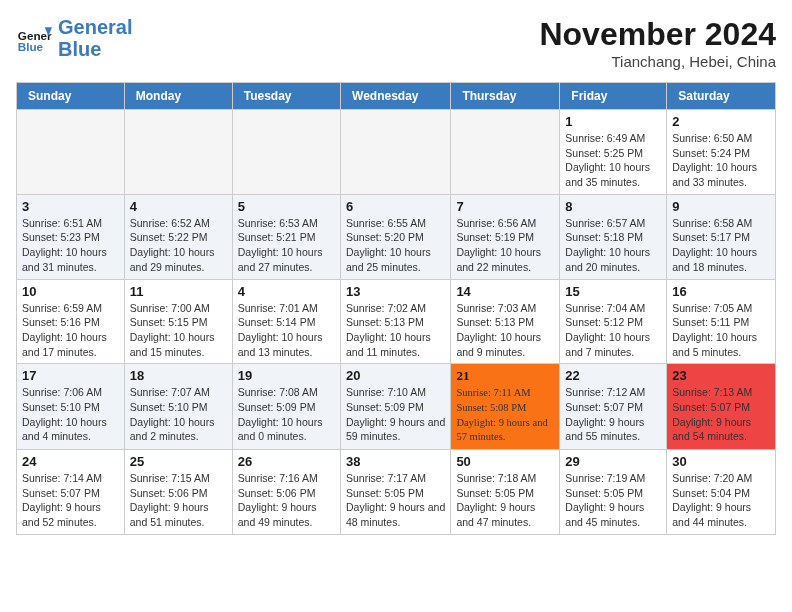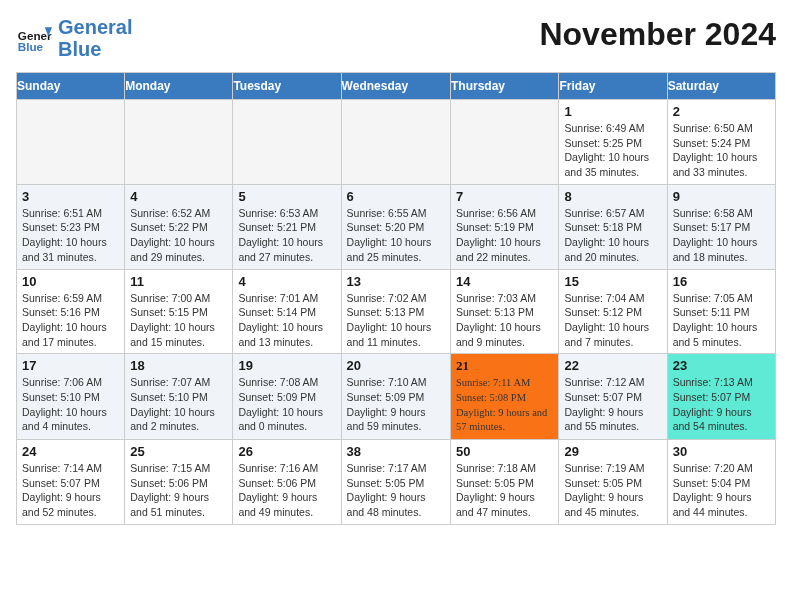--- a/index.html
+++ b/index.html
@@ -48,21 +48,21 @@
       color: #444;
     }
     .calendar {
       width: 100%;
       border-collapse: collapse;
       font-size: 11px;
     }
     .calendar th {
       background: #3a7abf;
       color: #fff;
-      padding: 6px 0;
+      padding: 6px 11px;
       text-align: left;
       font-size: 12px;
       font-weight: bold;
       border: 1px solid #ccc;
     }
     .calendar td {
       border: 1px solid #ccc;
       vertical-align: top;
       padding: 4px 5px;
       height: 80px;
@@ -99,20 +99,21 @@
       <polygon points="32,8 40,8 36,18" fill="#3a7abf"></polygon>
     </svg>
     <div>
       <div class="logo-text">
         <span>General</span><br><span style="color:#3a7abf">Blue</span>
       </div>
     </div>
   </div>
   <div class="title-block">
     <div class="month-title">November 2024</div>
+    <div class="location">Tianchang, Hebei, China</div>
   </div>
 </div>
 
 <table class="calendar">
   <thead>
     <tr>
     <th>Sunday</th>
         <th>Monday</th>
         <th>Tuesday</th>
         <th>Wednesday</th>
@@ -215,21 +216,21 @@
           <div class="day-info">Sunrise: 7:10 AM<br>Sunset: 5:09 PM<br>Daylight: 9 hours and 59 minutes.</div>
         </td>
         <td style="background: #f97316; font-family: Liberation Serif, serif;">
           <span class="day-num">21</span>
           <div class="day-info">Sunrise: 7:11 AM<br>Sunset: 5:08 PM<br>Daylight: 9 hours and 57 minutes.</div>
         </td>
         <td style="background: rgb(240, 244, 248);">
           <span class="day-num">22</span>
           <div class="day-info">Sunrise: 7:12 AM<br>Sunset: 5:07 PM<br>Daylight: 9 hours and 55 minutes.</div>
         </td>
-        <td style="background: #5eead4;">
+        <td style="background: #ef4444;">
           <span class="day-num">23</span>
           <div class="day-info">Sunrise: 7:13 AM<br>Sunset: 5:07 PM<br>Daylight: 9 hours and 54 minutes.</div>
         </td>
       </tr>
       <tr>
         <td>
           <span class="day-num">24</span>
           <div class="day-info">Sunrise: 7:14 AM<br>Sunset: 5:07 PM<br>Daylight: 9 hours and 52 minutes.</div>
         </td>
         <td>

